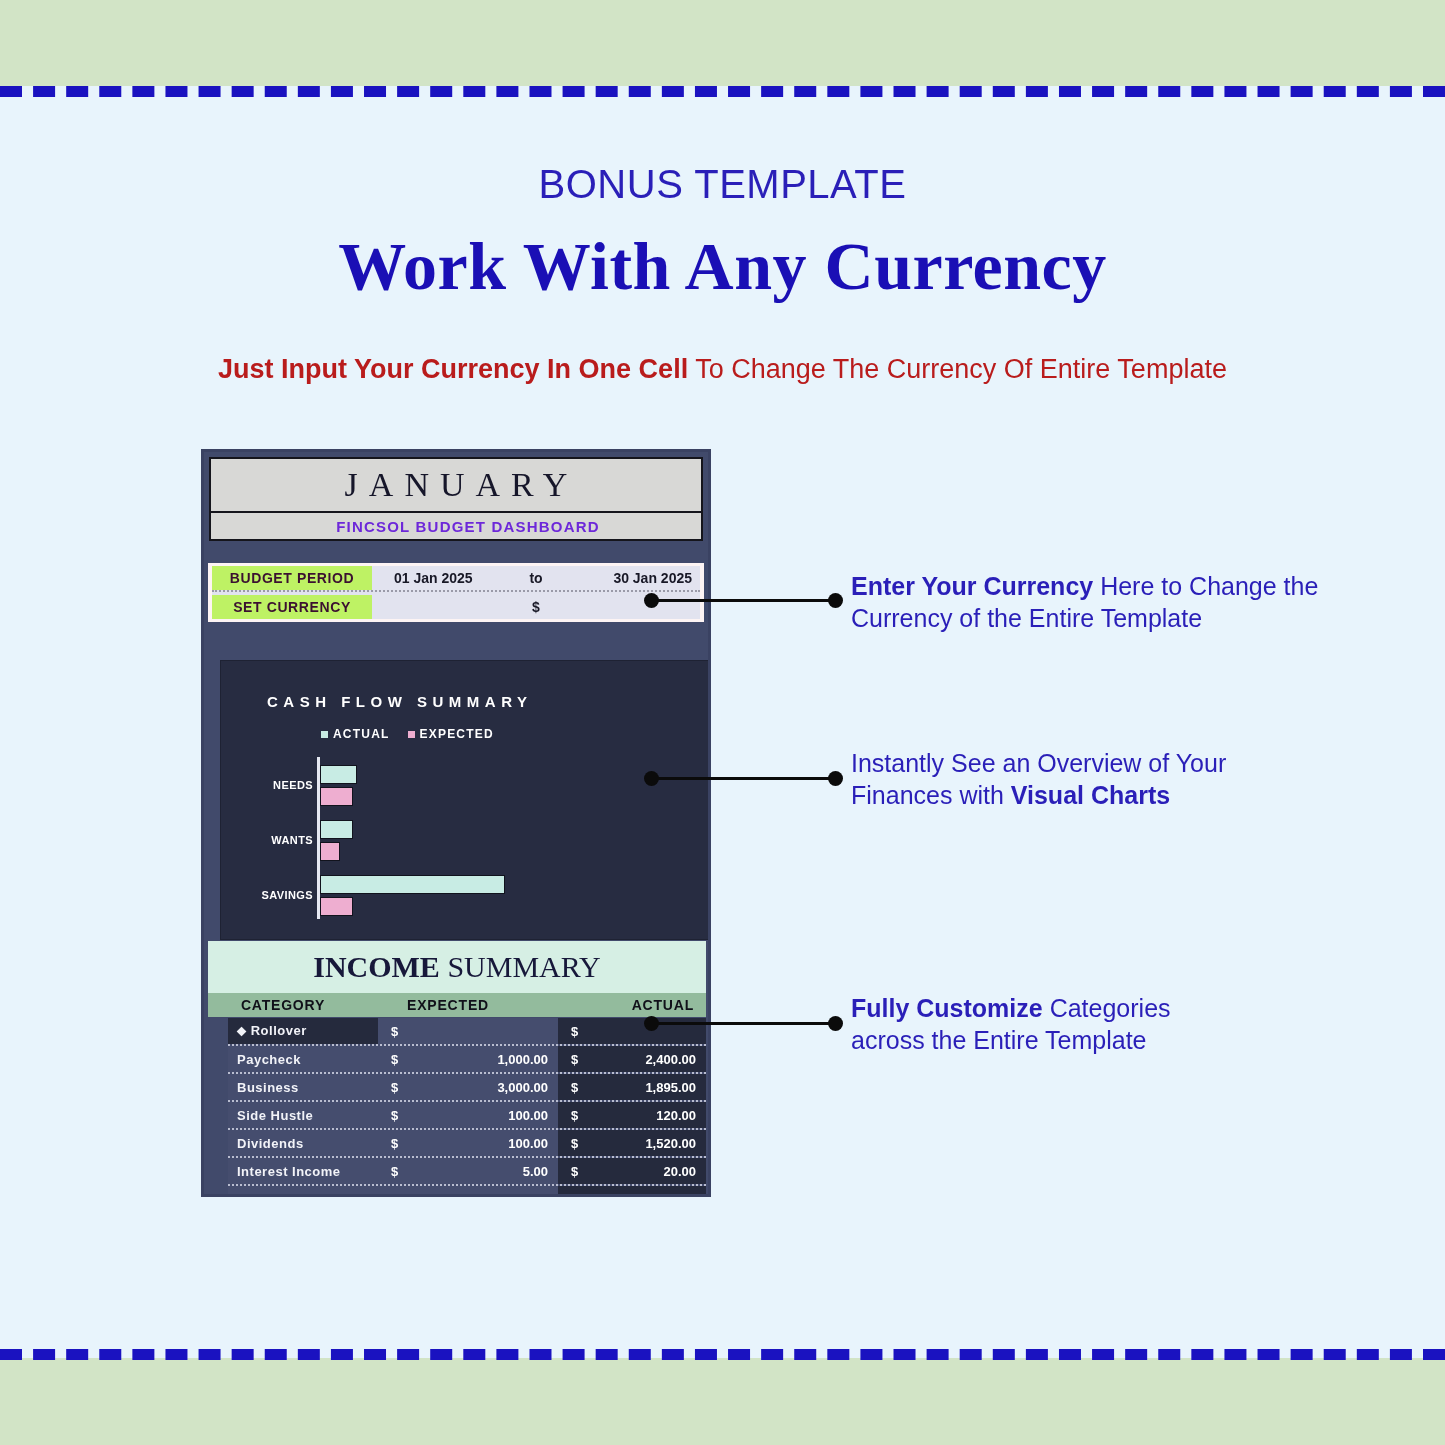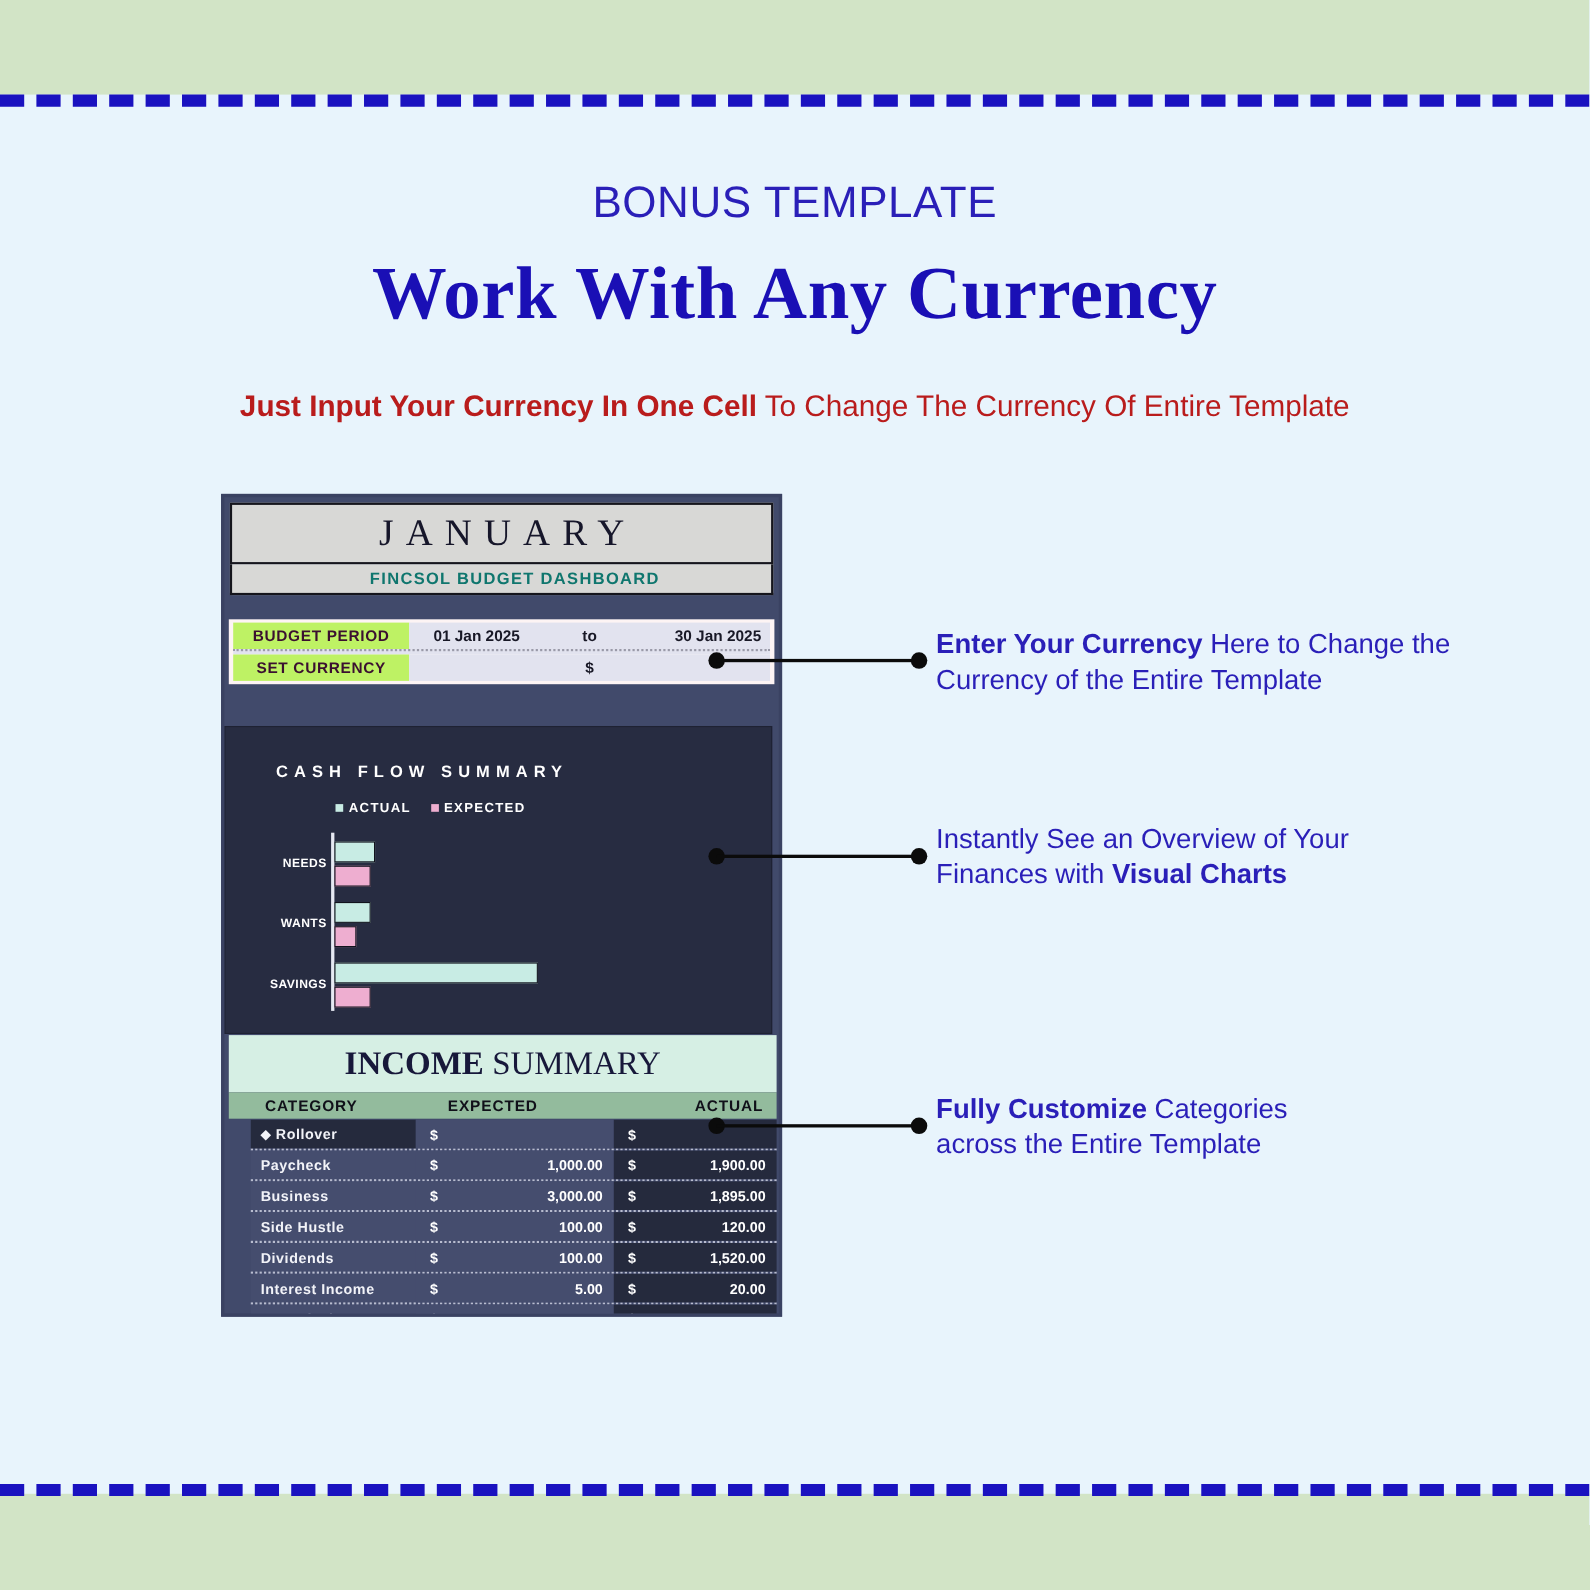--- a/index.html
+++ b/index.html
@@ -34,37 +34,37 @@
          background:#414a6b;border:3px solid #3a4262;box-sizing:border-box;
          overflow:hidden;}
   .sheet-inner{position:relative;width:100%;height:100%;}
 
   .month-box{margin:5px 5px 0 5px;background:#d8d8d6;border:2px solid #15151c;
              height:52px;display:flex;align-items:center;justify-content:center;}
   .month-box span{font-family:"Liberation Serif",serif;font-size:34px;
         letter-spacing:11px;color:#16162a;text-indent:11px;font-weight:400;}
   .dash-box{margin:0 5px;background:#d8d8d6;border:2px solid #15151c;border-top:none;
             height:26px;display:flex;align-items:center;justify-content:center;}
-  .dash-box span{font-size:15px;font-weight:700;letter-spacing:1.2px;color:#0f766e;margin-left:24px;}
+  .dash-box span{font-size:15px;font-weight:700;letter-spacing:1.2px;color:#6d28d9;margin-left:24px;}
 
   .period-wrap{margin:22px 4px 0 4px;background:#fdf4f4;padding:3px 4px;}
   .prow{display:flex;align-items:stretch;height:24px;}
   .pkey{width:160px;background:#bef264;display:flex;align-items:center;
         justify-content:center;font-size:14px;font-weight:700;color:#3b1030;
         letter-spacing:.6px;}
   .pval{flex:1;background:#e2e3ef;display:flex;align-items:center;
         position:relative;}
   .pv-a{position:absolute;left:22px;font-size:14px;font-weight:700;color:#181826;}
   .pv-m{position:absolute;left:50%;transform:translateX(-50%);
         font-size:14px;font-weight:700;color:#181826;}
   .pv-b{position:absolute;right:8px;font-size:14px;font-weight:700;color:#181826;}
   .pdot{height:3px;background:#e2e3ef;border-top:2px dotted #9a9aa8;}
 
   
-  .chart-panel{position:absolute;left:0;top:203px;width:498px;height:280px;
+  .chart-panel{position:absolute;left:16px;top:203px;width:498px;height:280px;
                background:#272c41;border:1px solid #1e2233;box-sizing:border-box;}
   .chart-title{position:absolute;left:46px;top:32px;font-size:15px;font-weight:700;
                letter-spacing:5.5px;color:#ffffff;}
   .legend{position:absolute;left:100px;top:66px;display:flex;gap:18px;align-items:center;}
   .leg{display:flex;align-items:center;gap:5px;font-size:12px;font-weight:700;
        color:#fff;letter-spacing:1.2px;}
   .swatch{width:7px;height:7px;display:inline-block;}
   .plot{position:absolute;left:96px;top:96px;width:390px;height:162px;}
   .axis{position:absolute;left:0;top:0;width:3px;height:162px;background:#e6e9f2;}
   .barrow{position:absolute;left:3px;}
@@ -206,21 +206,21 @@
       </div>
     </div>
     <div class="tr">
       <div class="c-cat">Paycheck</div>
       <div class="c-exp">
         <span class="cur">$</span>
         <span class="amt">1,000.00</span>
       </div>
       <div class="c-act">
         <span class="cur">$</span>
-        <span class="amt">1,900.00</span>
+        <span class="amt">2,400.00</span>
       </div>
     </div>
     <div class="tr">
       <div class="c-cat">Business</div>
       <div class="c-exp">
         <span class="cur">$</span>
         <span class="amt">3,000.00</span>
       </div>
       <div class="c-act">
         <span class="cur">$</span>

